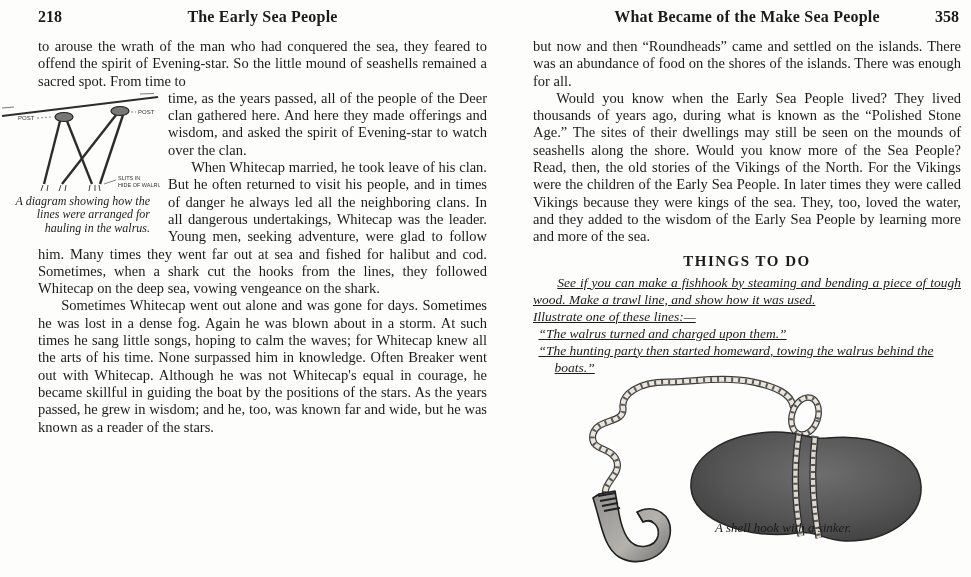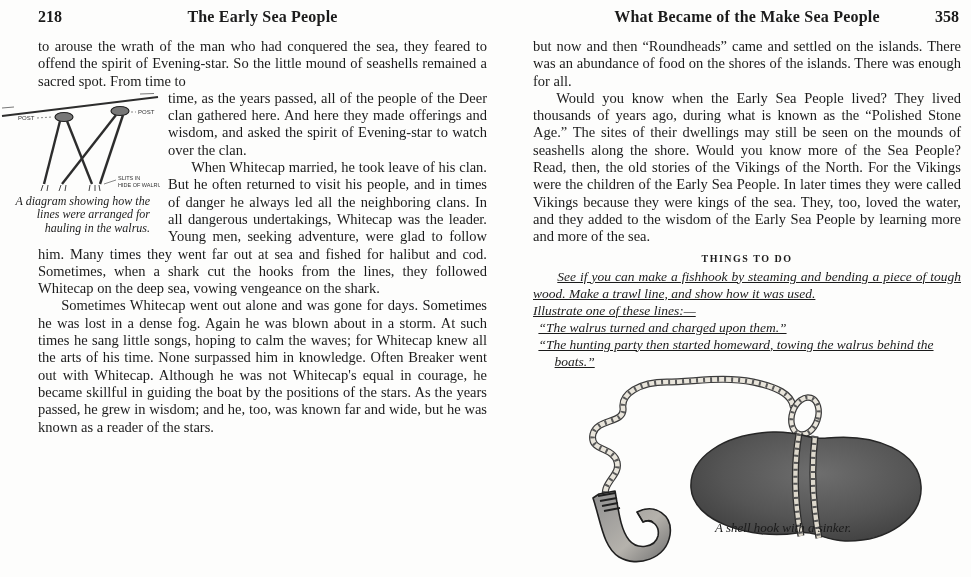--- a/index.html
+++ b/index.html
@@ -48,21 +48,21 @@
     line-height: 13.5px;
     text-align: right;
     text-indent: 0;
   }
 
   
   .things-heading {
     margin: 7px 0 4px 0;
     text-align: center;
     font-weight: bold;
-    font-size: 10px;
+    font-size: 15px;
     letter-spacing: 1.5px;
   }
   .activities { font-size: 13.5px; line-height: 17px; font-style: italic; }
   .activities p { margin: 0; text-decoration: underline; }
   .act-first { text-indent: 1.8em; text-align: justify; }
   .act-line  { margin-left: 1.8em; }
   .act-quote {
     margin-left: 2.4em;
     padding-left: 1.6em;
     text-indent: -1.2em;

